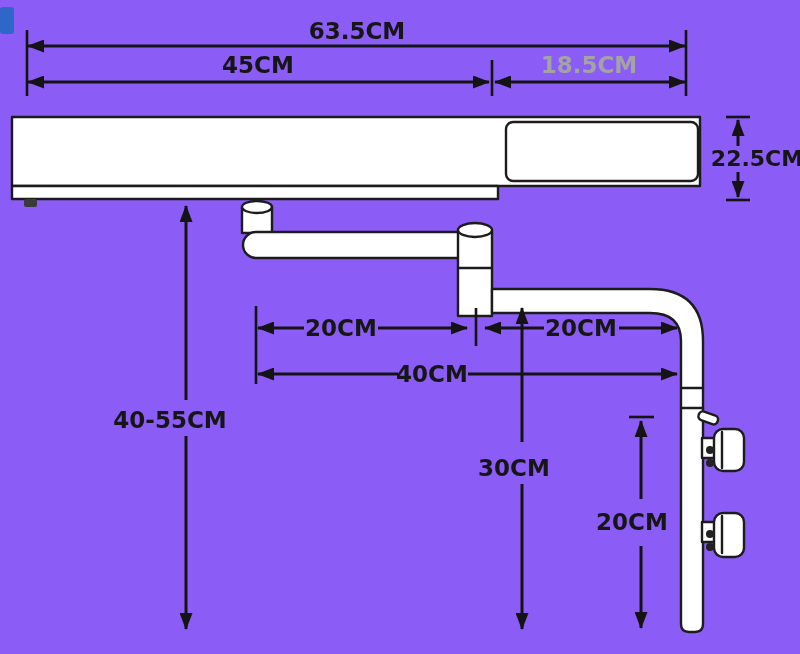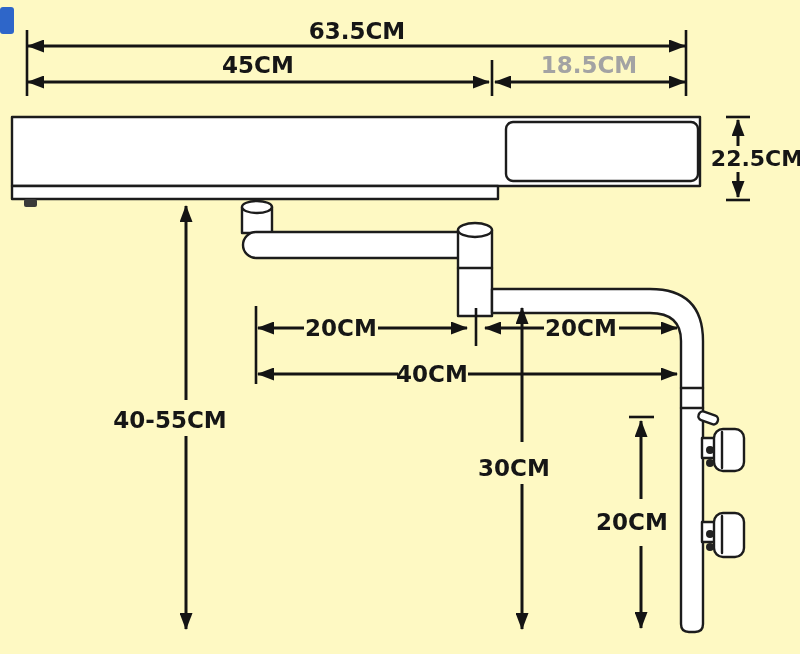--- a/index.html
+++ b/index.html
@@ -1,20 +1,20 @@
 <!DOCTYPE html>
 <html><head>
 <meta charset="utf-8">
 <style>
   html, body { margin: 0; padding: 0; background: #ffffff; }
   .stage {
     position: relative;
     width: 800px;
     height: 654px;
-    background: #fef9c3;
+    background: #8b5cf6;
     overflow: hidden;
     font-family: "DejaVu Sans", "Liberation Sans", sans-serif;
   }
   svg { display: block; }
   .draw   { fill: #ffffff; stroke: #1c1c1c; stroke-width: 2.4; stroke-linejoin: round; }
   .draw-l { fill: none;    stroke: #1c1c1c; stroke-width: 2.4; stroke-linecap: round; }
   .dim    { fill: none;    stroke: #141414; stroke-width: 3;   stroke-linecap: butt; }
   .tick   { fill: none;    stroke: #141414; stroke-width: 2.6; }
   .dim-label {
     font-family: "DejaVu Sans", "Liberation Sans", sans-serif;

